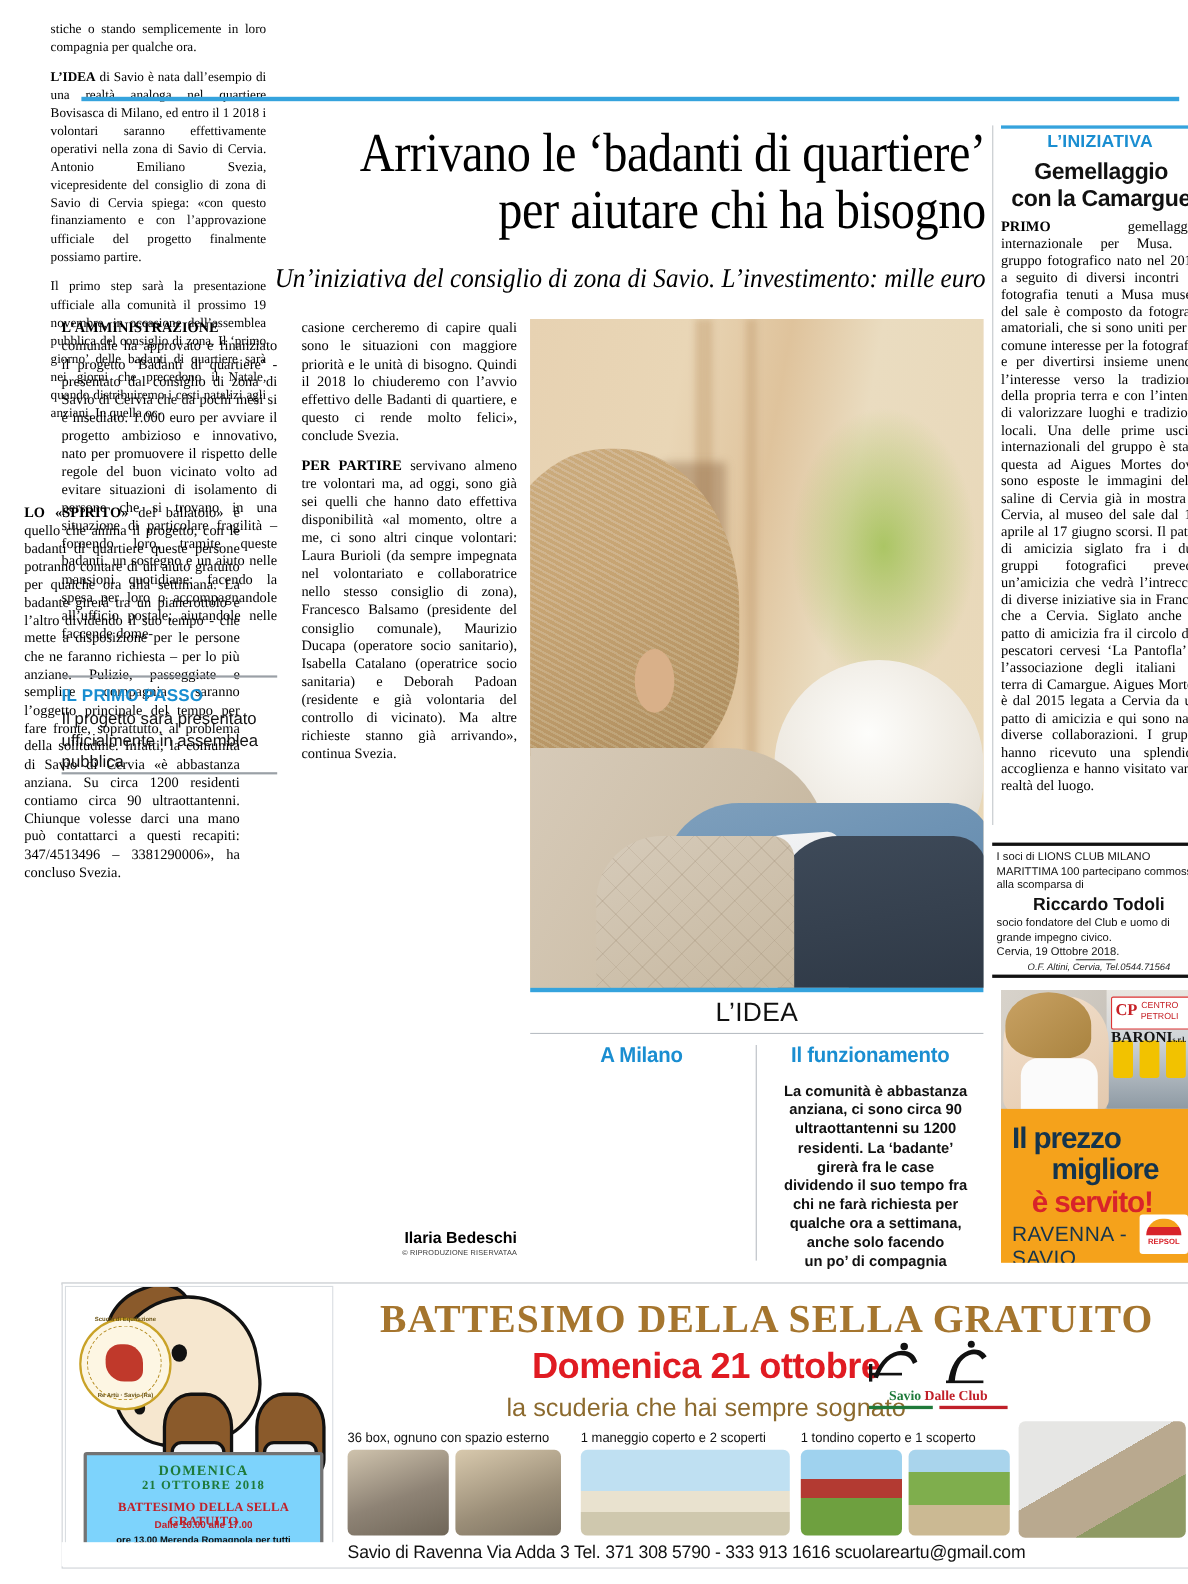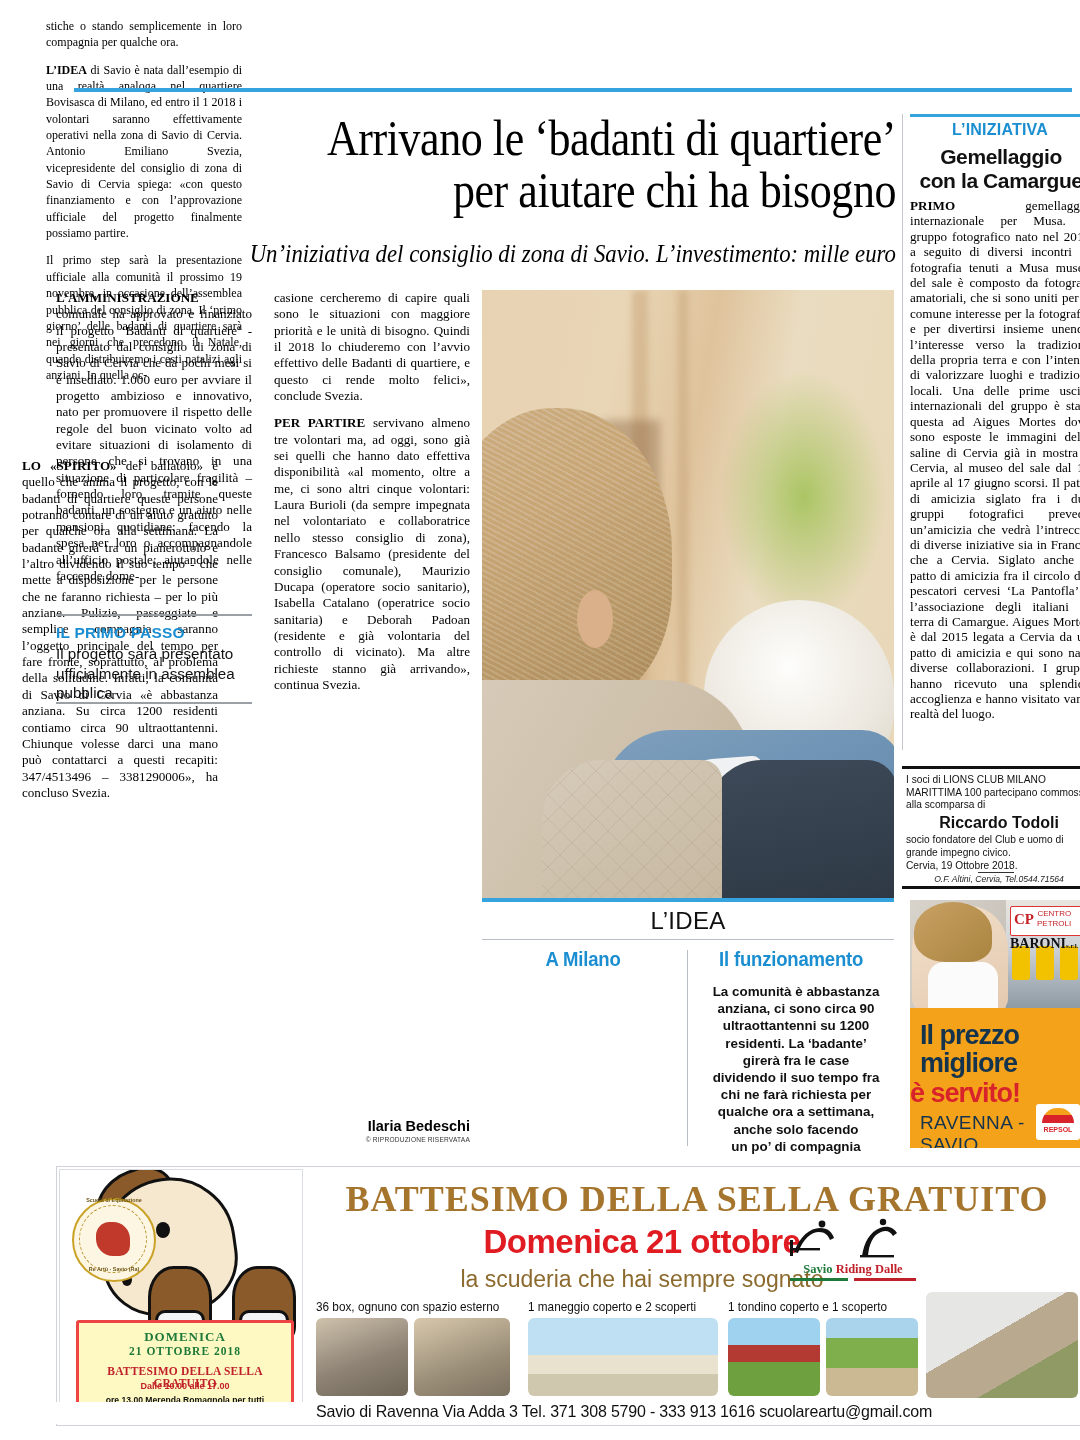--- a/index.html
+++ b/index.html
@@ -260,22 +260,22 @@
     font-family:"Liberation Sans",sans-serif;font-weight:400;font-size:8px;line-height:10px;color:#c62127;text-align:right;}
   .ad-pet .cp .cpl{position:absolute;left:3px;top:4px;font-family:"Liberation Serif",serif;
     font-weight:700;font-size:15px;color:#c62127;}
   .ad-pet .baroni{position:absolute;left:100px;top:36px;
     font-family:"Liberation Serif",serif;font-weight:700;font-size:14px;color:#111;}
   .ad-pet .baroni em{font-size:7px;font-style:normal;}
   .ad-pet .l1,.ad-pet .l2{position:absolute;left:10px;
     font-family:"Liberation Sans",sans-serif;font-weight:700;font-size:27px;color:#14344d;
     letter-spacing:-1px;}
   .ad-pet .l1{top:120px;}
-  .ad-pet .l2{top:148px;}
-  .ad-pet .l3{position:absolute;left:0;top:178px;
+  .ad-pet .l2{top:148px;margin-left:36px;}
+  .ad-pet .l3{position:absolute;left:28px;top:178px;
     font-family:"Liberation Sans",sans-serif;font-weight:700;font-size:27px;color:#d8232a;
     letter-spacing:-1px;}
   .ad-pet .l4{position:absolute;left:10px;top:212px;
     font-family:"Liberation Sans",sans-serif;font-weight:400;font-size:19px;color:#14344d;
     letter-spacing:.4px;}
   .ad-pet .repsol{position:absolute;left:126px;top:204px;width:44px;height:36px;background:#fff;
     border-radius:3px;}
   .ad-pet .repsol .fl{position:absolute;left:6px;top:4px;width:32px;height:15px;
     background:linear-gradient(180deg,#f5a21b 0 50%,#d8232a 50% 100%);border-radius:16px 16px 0 0;}
   .ad-pet .repsol .rt{position:absolute;left:0;top:22px;width:44px;text-align:center;
@@ -295,21 +295,21 @@
   .ah-nostril{position:absolute;left:62px;top:104px;width:10px;height:12px;background:#111;border-radius:50%;}
   .ah-hoof1,.ah-hoof2{position:absolute;width:58px;height:72px;background:#8a5a2b;
     border:3px solid #111;border-radius:40% 40% 22% 22%;}
   .ah-hoof1{left:88px;top:96px;}
   .ah-hoof2{left:172px;top:96px;}
   .ah-hoofw1,.ah-hoofw2{position:absolute;width:44px;height:34px;background:#f3f4f5;
     border:3px solid #111;border-radius:10px 10px 16px 16px;}
   .ah-hoofw1{left:95px;top:140px;}
   .ah-hoofw2{left:179px;top:140px;}
   .ah-plank{position:absolute;left:16px;top:150px;width:212px;height:92px;
-    background:#fef9c3;border:3px solid #ef4444;border-radius:3px;}
+    background:#7dd3fc;border:3px solid #737373;border-radius:3px;}
   .ah-p1{position:absolute;left:0;top:0;width:212px;text-align:center;
     font-family:"Liberation Serif",serif;font-weight:700;font-size:13px;color:#1f7a3a;
     padding-top:6px;letter-spacing:1px;}
   .ah-p2{position:absolute;left:0;top:22px;width:212px;text-align:center;
     font-family:"Liberation Serif",serif;font-weight:700;font-size:11.5px;color:#1f7a3a;letter-spacing:1px;}
   .ah-p3{position:absolute;left:0;top:42px;width:212px;text-align:center;
     font-family:"Liberation Serif",serif;font-weight:700;font-size:11.5px;color:#c02029;letter-spacing:.2px;}
   .ah-p4{position:absolute;left:0;top:58px;width:212px;text-align:center;
     font-family:"Liberation Sans",sans-serif;font-weight:700;font-size:9px;color:#c02029;}
   .ah-p5{position:absolute;left:0;top:72px;width:212px;text-align:center;
@@ -535,21 +535,21 @@
       <path d="M6 34 C12 18 22 10 32 10 C40 10 44 14 46 20 L42 22 C40 17 37 14 31 14 C23 14 15 21 10 35 Z" fill="#111"></path>
       <rect x="2" y="30" width="30" height="2.4" fill="#111"></rect>
       <rect x="2" y="22" width="3" height="16" fill="#111"></rect>
       <circle cx="34" cy="6" r="3.4" fill="#111"></circle>
     </svg>
     <svg class="j2" viewBox="0 0 52 42">
       <path d="M10 38 C12 24 18 14 28 10 C36 7 42 10 45 15 L41 18 C38 13 34 12 29 14 C21 17 17 26 16 38 Z" fill="#111"></path>
       <circle cx="31" cy="4" r="3.2" fill="#111"></circle>
       <rect x="8" y="37" width="34" height="2.4" fill="#111"></rect>
     </svg>
-    <div class="jt"><span class="g">Savio</span> <span class="r">Riding Dalle</span></div>
+    <div class="jt"><span class="g">Savio</span> <span class="r">Dalle Club</span></div>
     <div class="bar" style="left:2px;width:58px;background:#1f7a3a;"></div>
     <div class="bar" style="left:66px;width:62px;background:#c02029;"></div>
   </div>
 
   <div class="ah-cap c1">36 box, ognuno con spazio esterno</div>
   <div class="ah-cap c2">1 maneggio coperto e 2 scoperti</div>
   <div class="ah-cap c3">1 tondino coperto e 1 scoperto</div>
 
   <div class="ah-img i1"></div>
   <div class="ah-img i2"></div>

